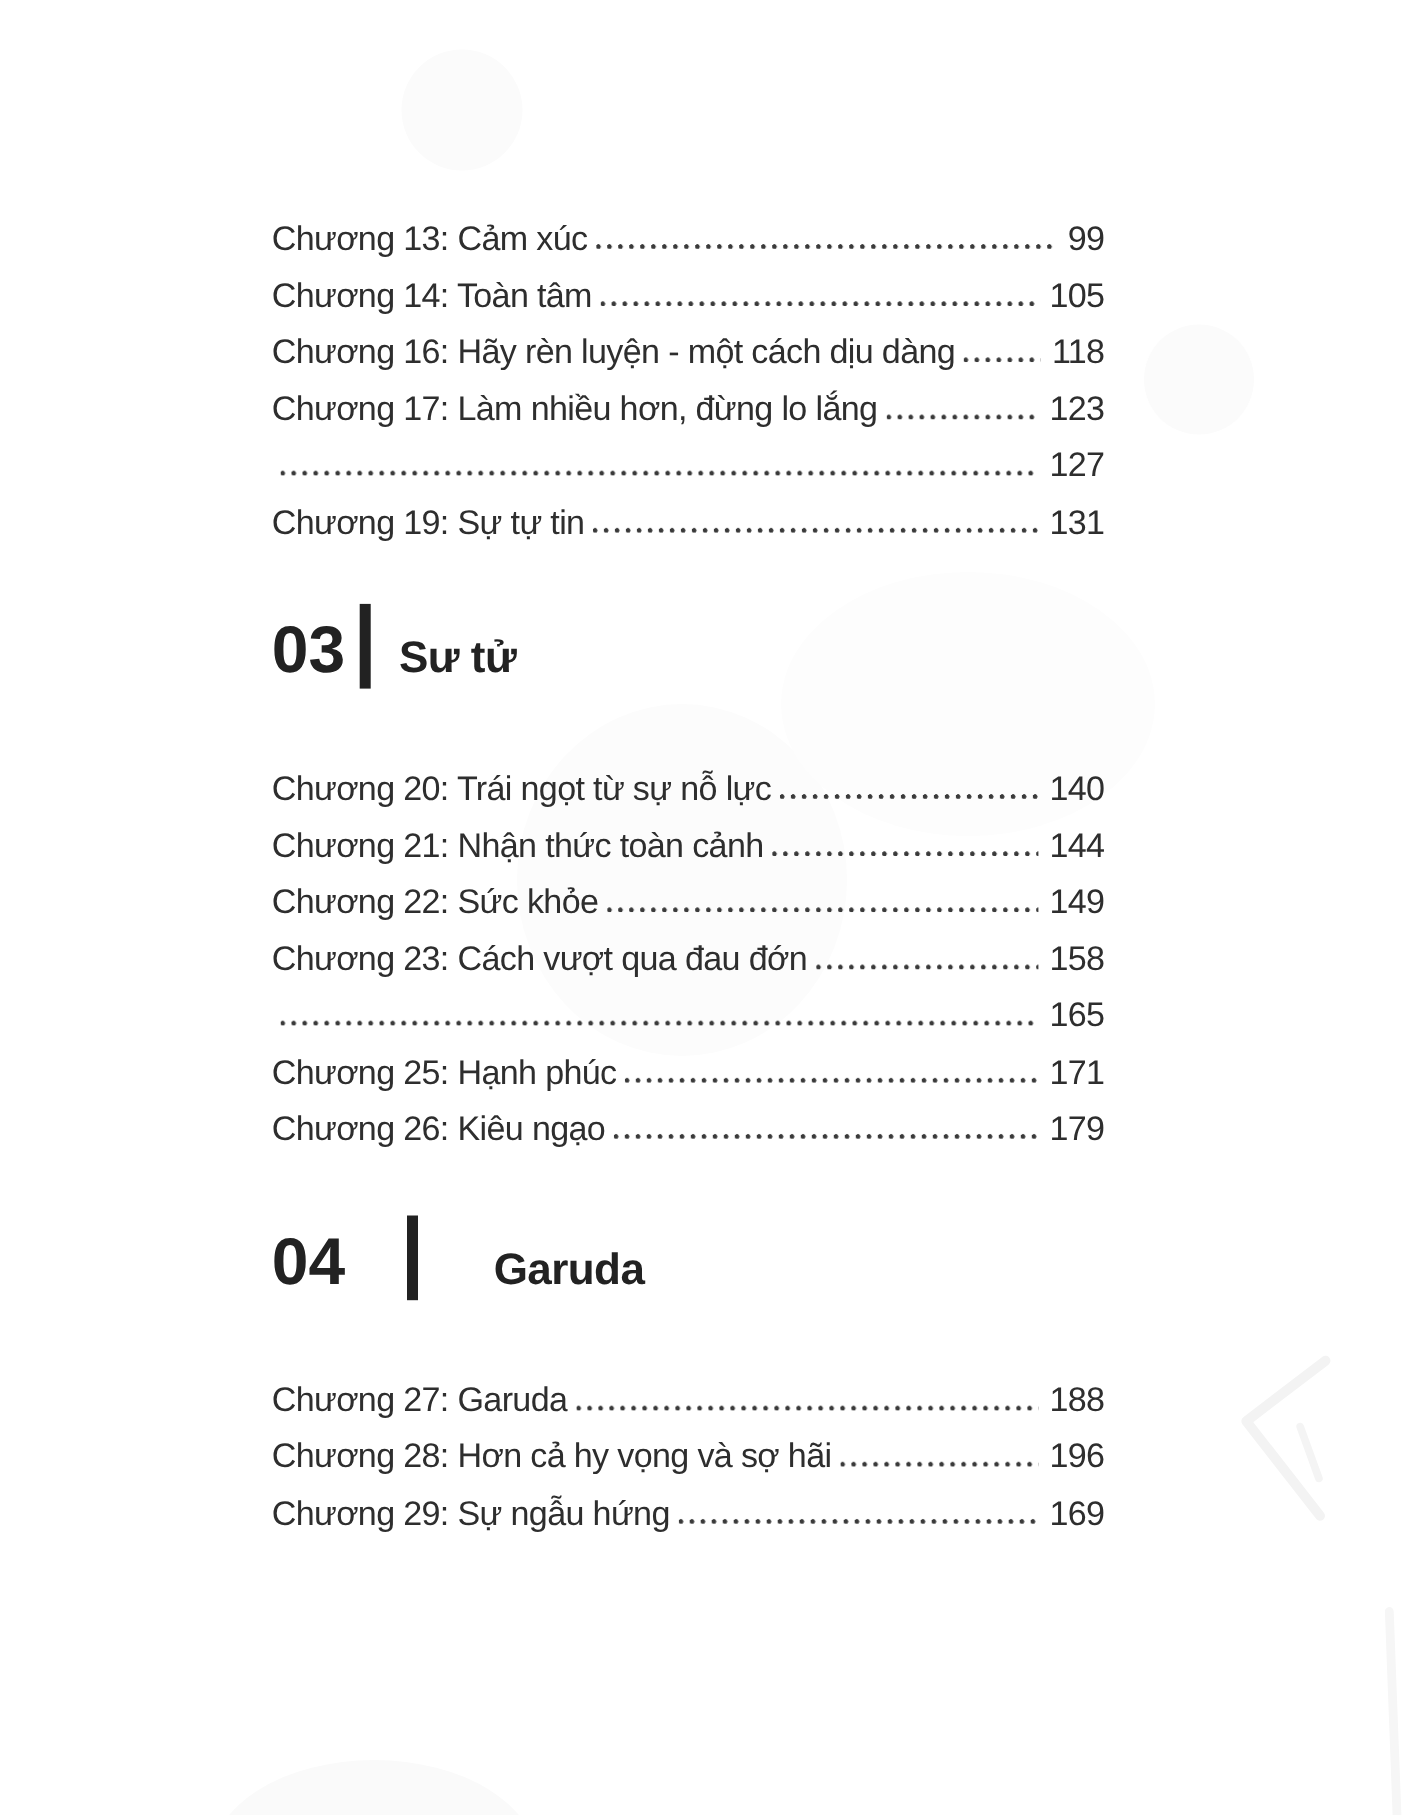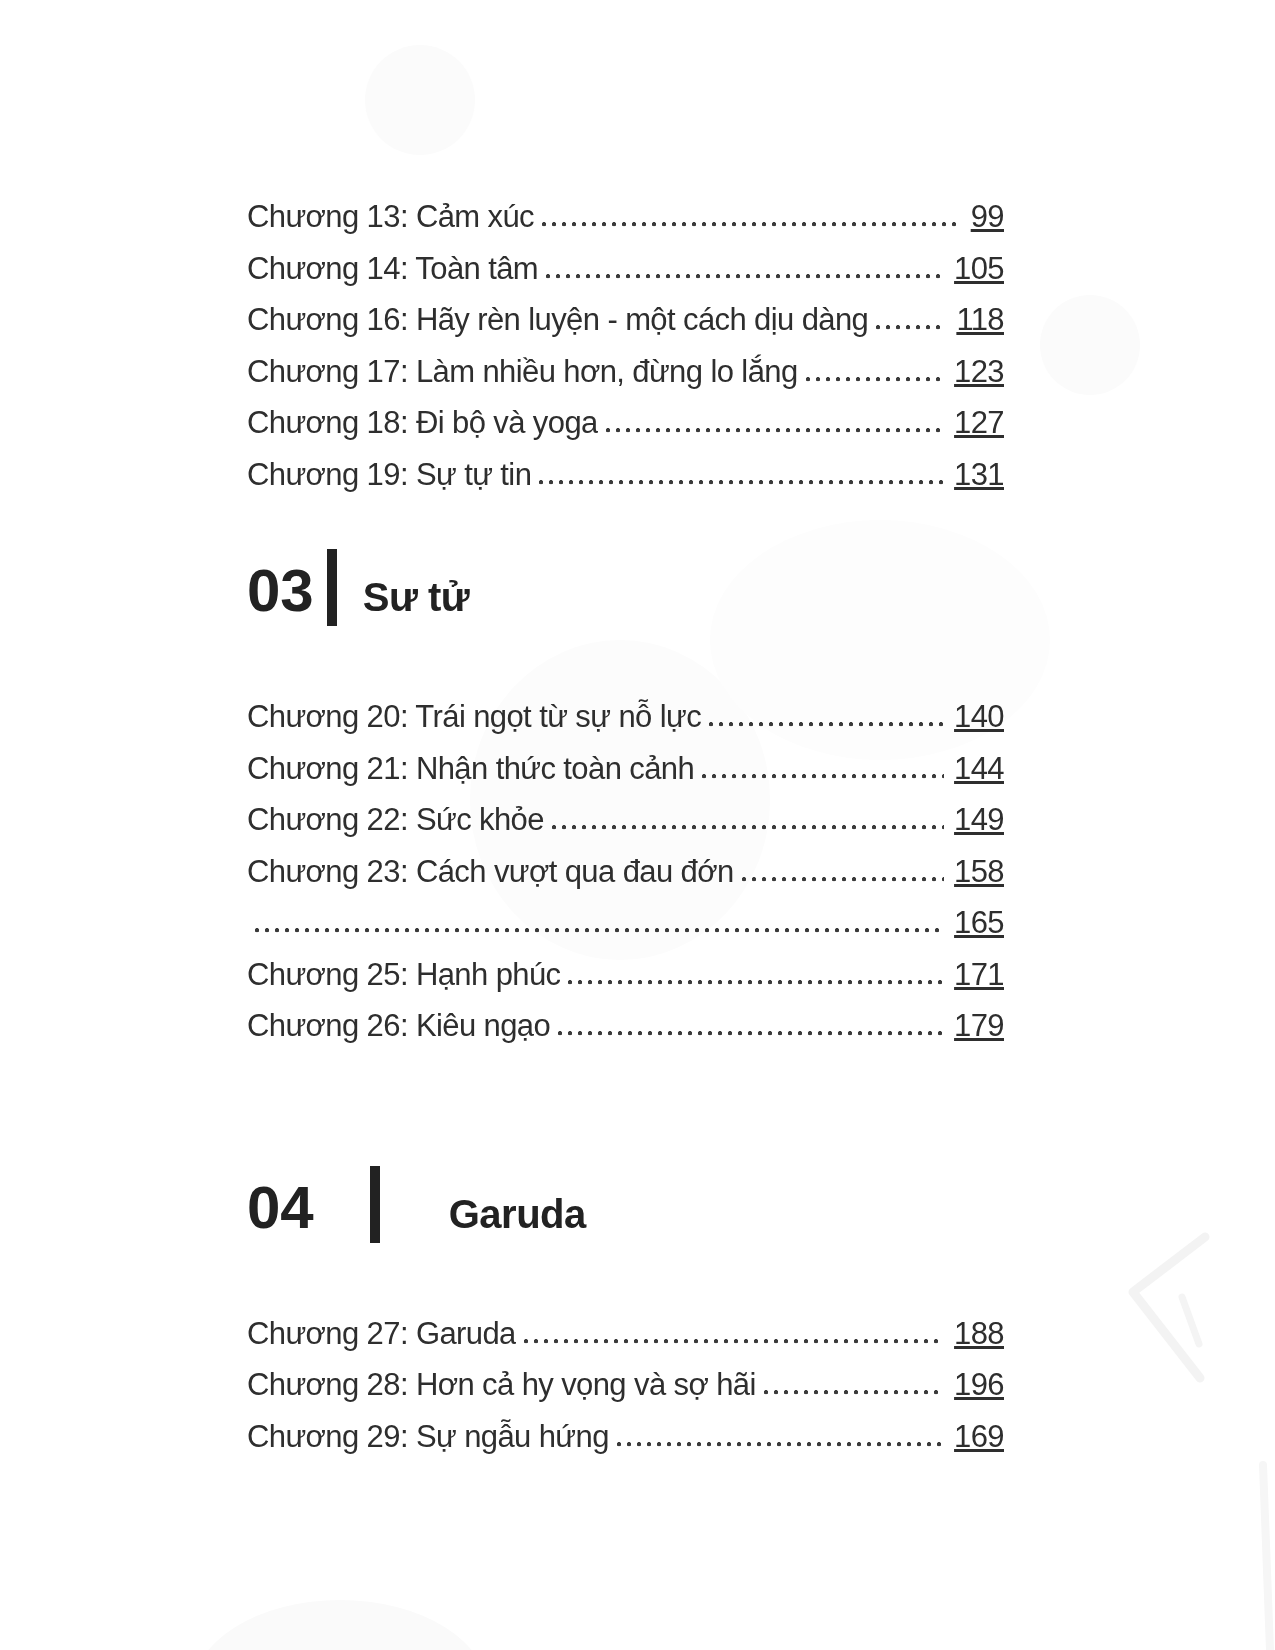--- a/index.html
+++ b/index.html
@@ -50,28 +50,28 @@
   .leader {
     flex: 1 1 auto;
     min-width: 26px;
     height: 6px;
     margin: 0 10px 0 8px;
     background-image: radial-gradient(circle at 2px 3.2px, var(--dots) 1.9px, rgba(0,0,0,0) 2.4px);
     background-size: 10px 6px;
     background-repeat: repeat-x;
     background-position: left bottom;
   }
-  .row-page { flex: 0 0 auto; text-decoration: underline; }
+  .row-page { flex: 0 0 auto; }
   .section-heading {
     display: flex;
     align-items: baseline;
     margin: 34px 0 56px 0;
     color: var(--heading);
   }
-  .section-heading.big-gap { margin-top: 99px; gap: 43px; }
+  .section-heading.big-gap { margin-top: 38px; gap: 43px; }
   .sec-num {
     font-size: 60px;
     line-height: 88px;
     font-weight: bold;
     letter-spacing: 0px;
   }
   .sec-bar {
     display: inline-block;
     width: 10px;
     height: 77px;
@@ -125,21 +125,20 @@
     <span class="row-page">118</span>
   </li>
 
   <li class="toc-row">
     <span class="row-title">Chương 17: Làm nhiều hơn, đừng lo lắng</span>
     <span class="leader"></span>
     <span class="row-page">123</span>
   </li>
 
   <li class="toc-row">
-    <span class="row-title">Chương 18: Đi bộ và yoga</span>
     <span class="leader"></span>
     <span class="row-page">127</span>
   </li>
 
   <li class="toc-row">
     <span class="row-title">Chương 19: Sự tự tin</span>
     <span class="leader"></span>
     <span class="row-page">131</span>
   </li>
 </ul>

